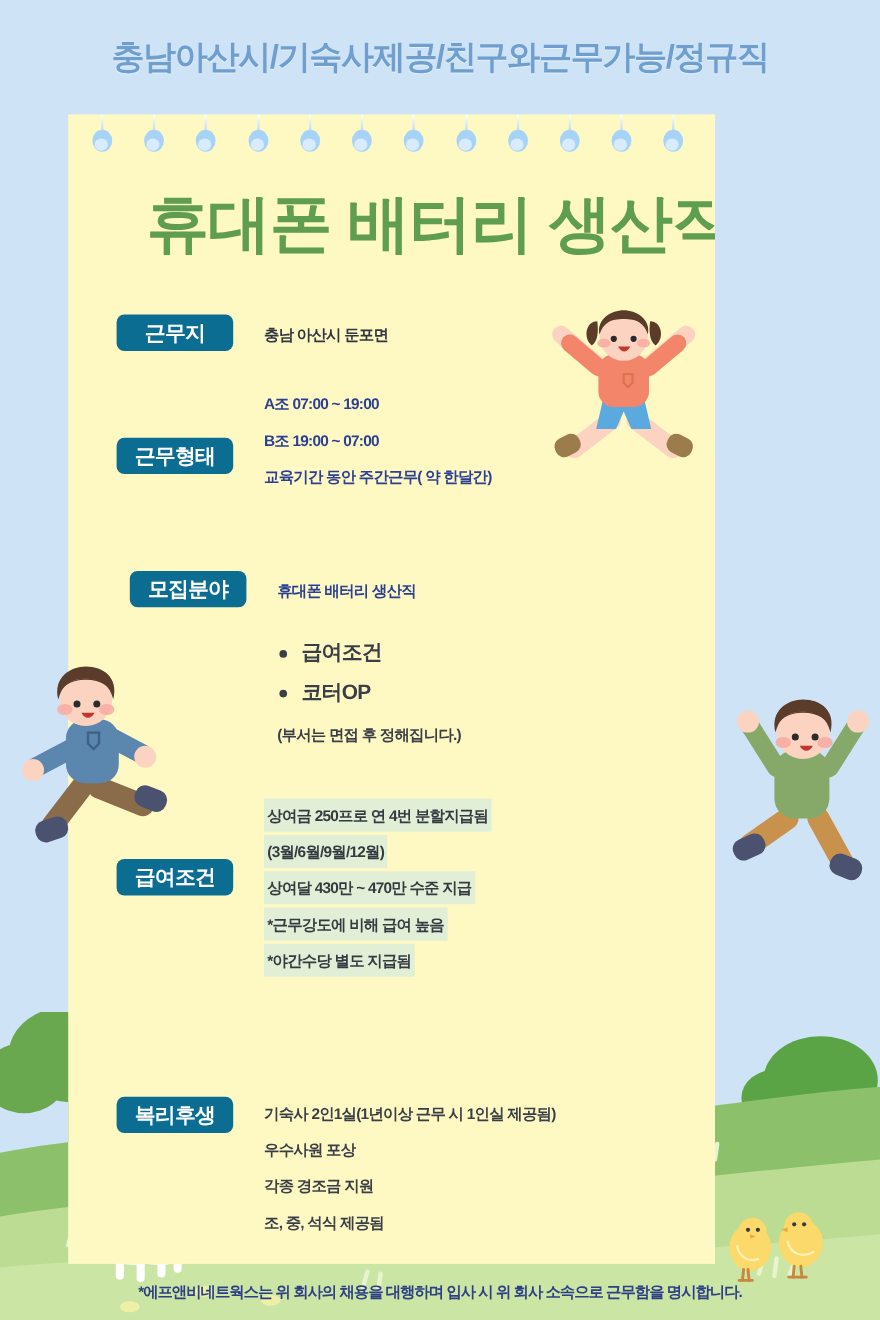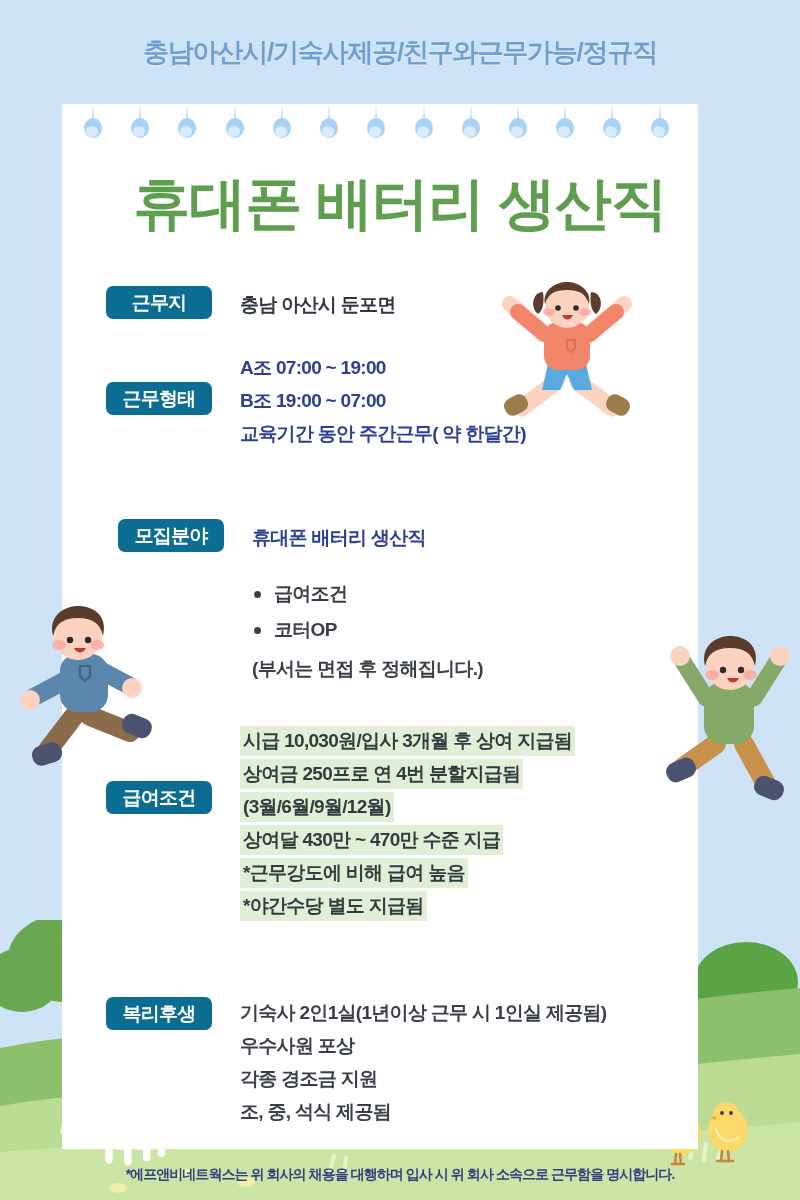--- a/index.html
+++ b/index.html
@@ -25,35 +25,35 @@
     position: absolute;
     left: 0; top: 0;
     width: 800px;
     height: 104px;
     background: #cfe3f7;
     display: flex;
     align-items: center;
     justify-content: center;
   }
   .header-title {
-    font-size: 26px;
+    font-size: 30px;
     font-weight: 700;
     color: #6f9fce;
     letter-spacing: -1.2px;
     white-space: nowrap;
     text-shadow: 0 1px 0 rgba(255,255,255,0.45);
   }
 
   
   .card {
     position: absolute;
     left: 62px; top: 104px;
-    width: 636px;
+    width: 588px;
     height: 1045px;
-    background: #ffffff;
+    background: #fef9c3;
     overflow: hidden;
   }
 
   
   .ornaments {
     position: absolute;
     left: 0; top: 0;
     width: 676px;
     height: 50px;
     display: flex;
@@ -120,21 +120,21 @@
     font-size: 19px;
     font-weight: 700;
     letter-spacing: -0.8px;
     white-space: nowrap;
   }
   .content {
     margin-left: 28px;
     padding-top: 2px;
   }
   .line {
-    font-size: 19px;
+    font-size: 14px;
     font-weight: 700;
     letter-spacing: -0.7px;
     line-height: 33px;
     white-space: nowrap;
   }
   .line.navy   { color: #303641; }
   .line.blue   { color: #2b3f93; }
   .line.dark   { color: #3a3f47; }
   .line.hl {
     color: #343a40;
@@ -163,21 +163,21 @@
     background: #3a3f47;
   }
 
   
   #row-location  { left: 44px; top: 182px; justify-content: center; }
   #row-schedule  { left: 44px; top: 245px; }
   #row-field     { left: 56px; top: 415px; }
   #row-salary    { left: 44px; top: 620px; }
   #row-benefits  { left: 44px; top: 890px; }
 
-  #row-schedule .badge  { margin-top: 33px; }
+  #row-schedule .badge  { margin-top: 49px; }
   #row-salary   .badge  { margin-top: 57px; }
   #row-benefits .badge  { margin-top: 3px; }
 
   .field-list { margin-top: 22px; }
   .field-note { margin-top: 4px; }
 
   
   .scenery {
     position: absolute;
     left: 0; bottom: 0;
@@ -400,21 +400,20 @@
           <div class="bullet-line">급여조건</div>
           <div class="bullet-line">코터OP</div>
         </div>
         <div class="line dark field-note">(부서는 면접 후 정해집니다.)</div>
       </div>
     </div>
 
     <div class="row" id="row-salary">
       <div class="badge">급여조건</div>
       <div class="content">
-        <div><span class="line hl">시급 10,030원/입사 3개월 후 상여 지급됨</span></div>
         <div><span class="line hl">상여금 250프로 연 4번 분할지급됨</span></div>
         <div><span class="line hl">(3월/6월/9월/12월)</span></div>
         <div><span class="line hl">상여달 430만 ~ 470만 수준 지급</span></div>
         <div><span class="line hl">*근무강도에 비해 급여 높음</span></div>
         <div><span class="line hl">*야간수당 별도 지급됨</span></div>
       </div>
     </div>
 
     <div class="row" id="row-benefits">
       <div class="badge">복리후생</div>

